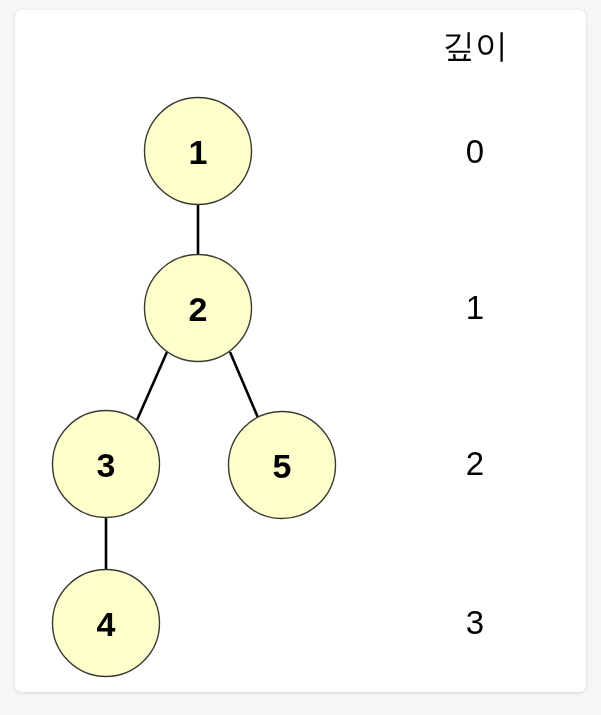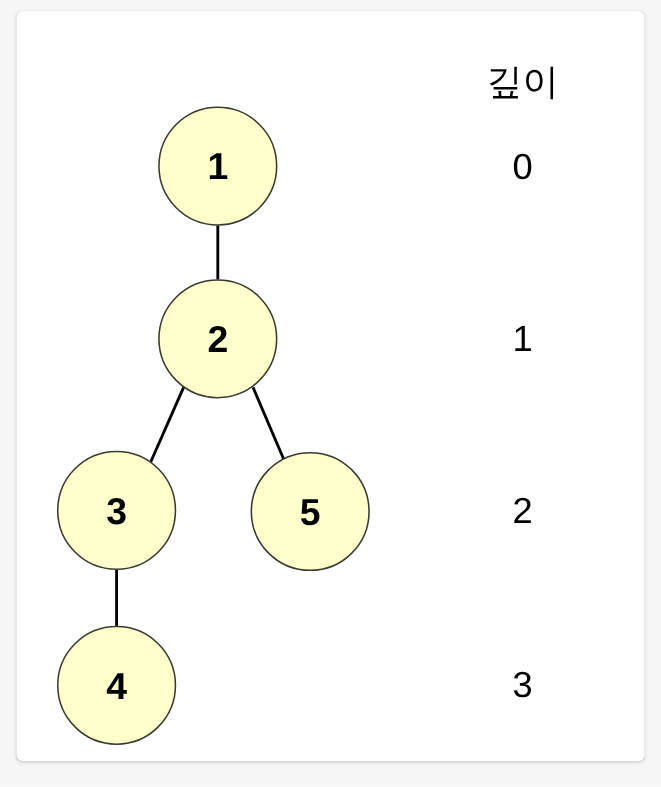--- a/index.html
+++ b/index.html
@@ -62,21 +62,20 @@
     font-family: "Liberation Sans", "DejaVu Sans", sans-serif;
     font-size: 33px;
     font-weight: normal;
     color: #000000;
     text-align: center;
     width: 120px;
     left: 415px;
     top: 25px;
     line-height: 42px;
     white-space: nowrap;
-    margin-top: 28px;
   }
   .depth-value {
     position: absolute;
     font-family: "Liberation Sans", "DejaVu Sans", sans-serif;
     font-size: 33px;
     font-weight: normal;
     color: #000000;
     text-align: center;
     width: 120px;
     left: 415px;

